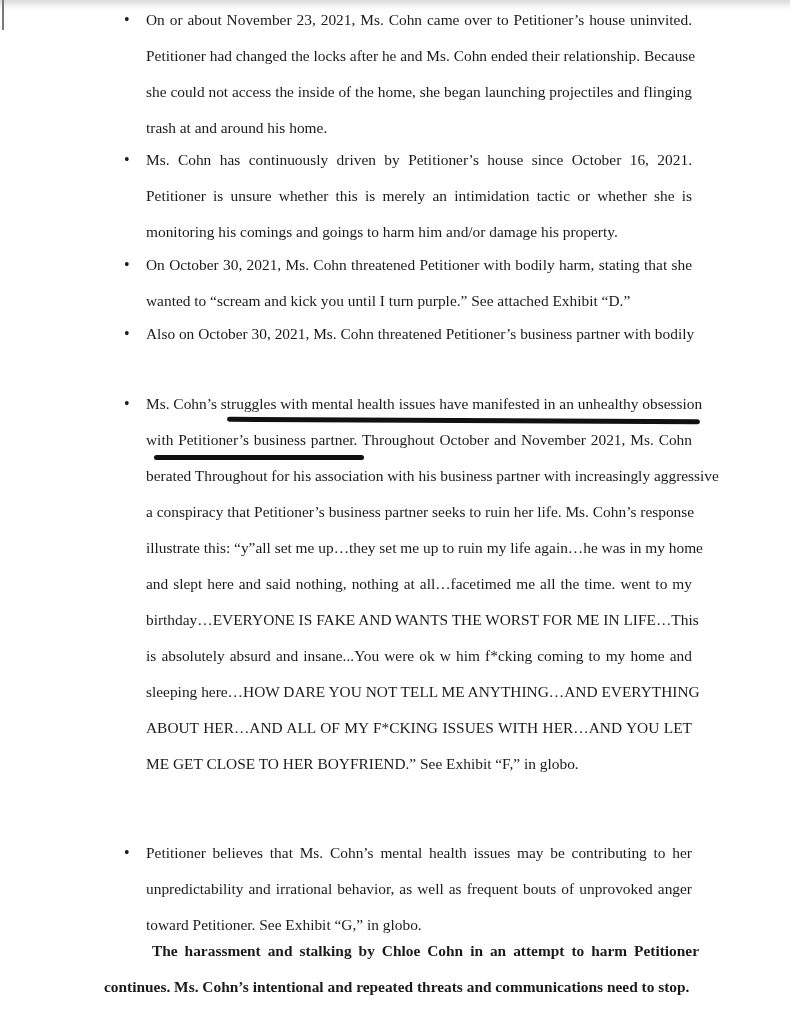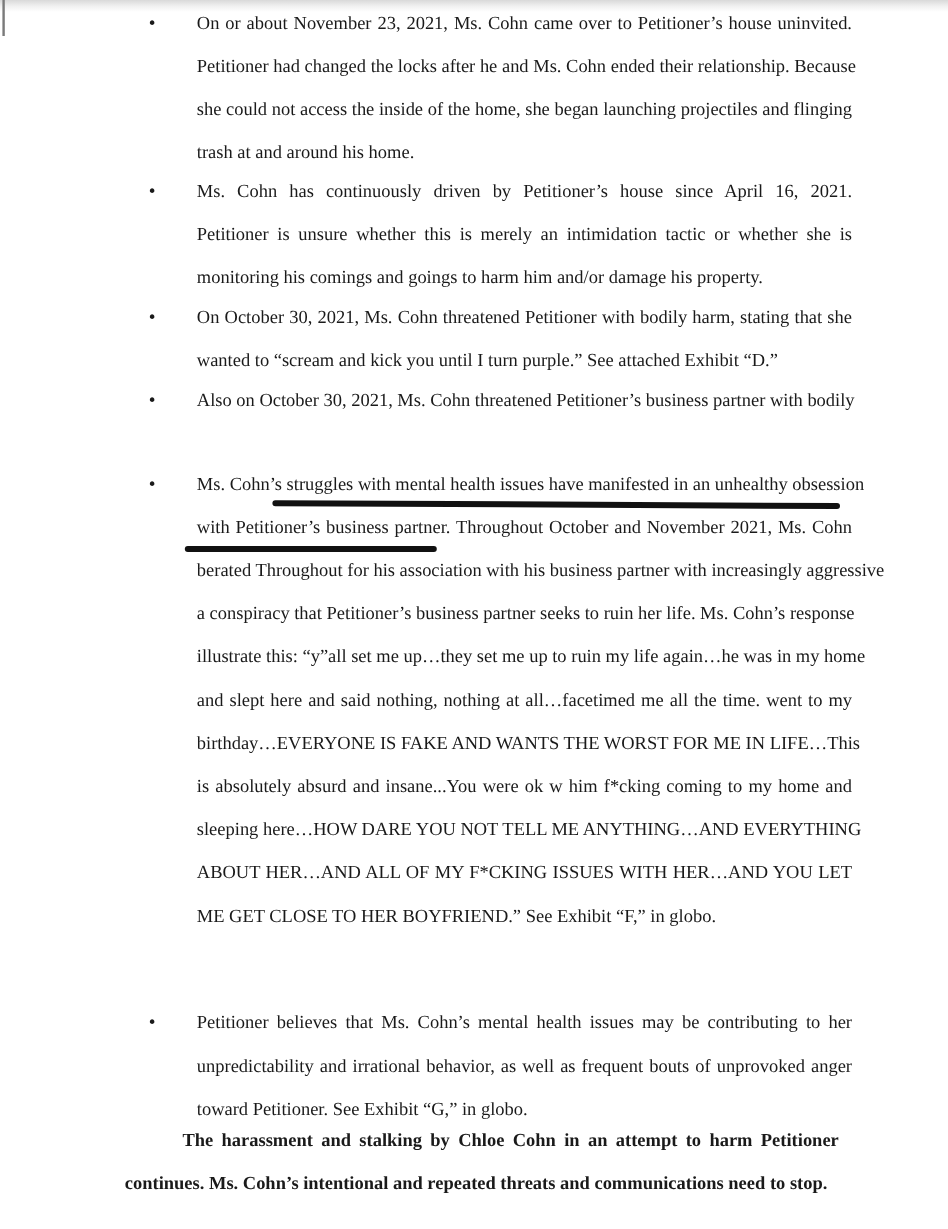--- a/index.html
+++ b/index.html
@@ -39,21 +39,21 @@
     }
     .bullet-dot {
       position: absolute;
       left: 0;
       top: 0;
       font-size: 16px;
       line-height: 36px;
     }
     .bullet-lines {
       position: absolute;
-      left: 40px;
+      left: 22px;
       width: 546px;
     }
     .line {
       display: block;
       height: 36px;
       line-height: 36px;
       font-size: 15.4px;
       white-space: nowrap;
       text-align: justify;
       text-align-last: justify;
@@ -92,21 +92,21 @@
       <span class="line">On or about November 23, 2021, Ms. Cohn came over to Petitioner’s house uninvited.</span>
       <span class="line">Petitioner had changed the locks after he and Ms. Cohn ended their relationship. Because</span>
       <span class="line">she could not access the inside of the home, she began launching projectiles and flinging</span>
       <span class="line last">trash at and around his home.</span>
     </div>
   </div>
 
   <div class="bullet-item" style="top:142px;">
     <span class="bullet-dot">•</span>
     <div class="bullet-lines">
-      <span class="line">Ms. Cohn has continuously driven by Petitioner’s house since April 16, 2021.</span>
+      <span class="line">Ms. Cohn has continuously driven by Petitioner’s house since October 16, 2021.</span>
       <span class="line">Petitioner is unsure whether this is merely an intimidation tactic or whether she is</span>
       <span class="line last">monitoring his comings and goings to harm him and/or damage his property.</span>
     </div>
   </div>
 
   <div class="bullet-item" style="top:247px;">
     <span class="bullet-dot">•</span>
     <div class="bullet-lines">
       <span class="line">On October 30, 2021, Ms. Cohn threatened Petitioner with bodily harm, stating that she</span>
       <span class="line last">wanted to “scream and kick you until I turn purple.” See attached Exhibit “D.”</span>

